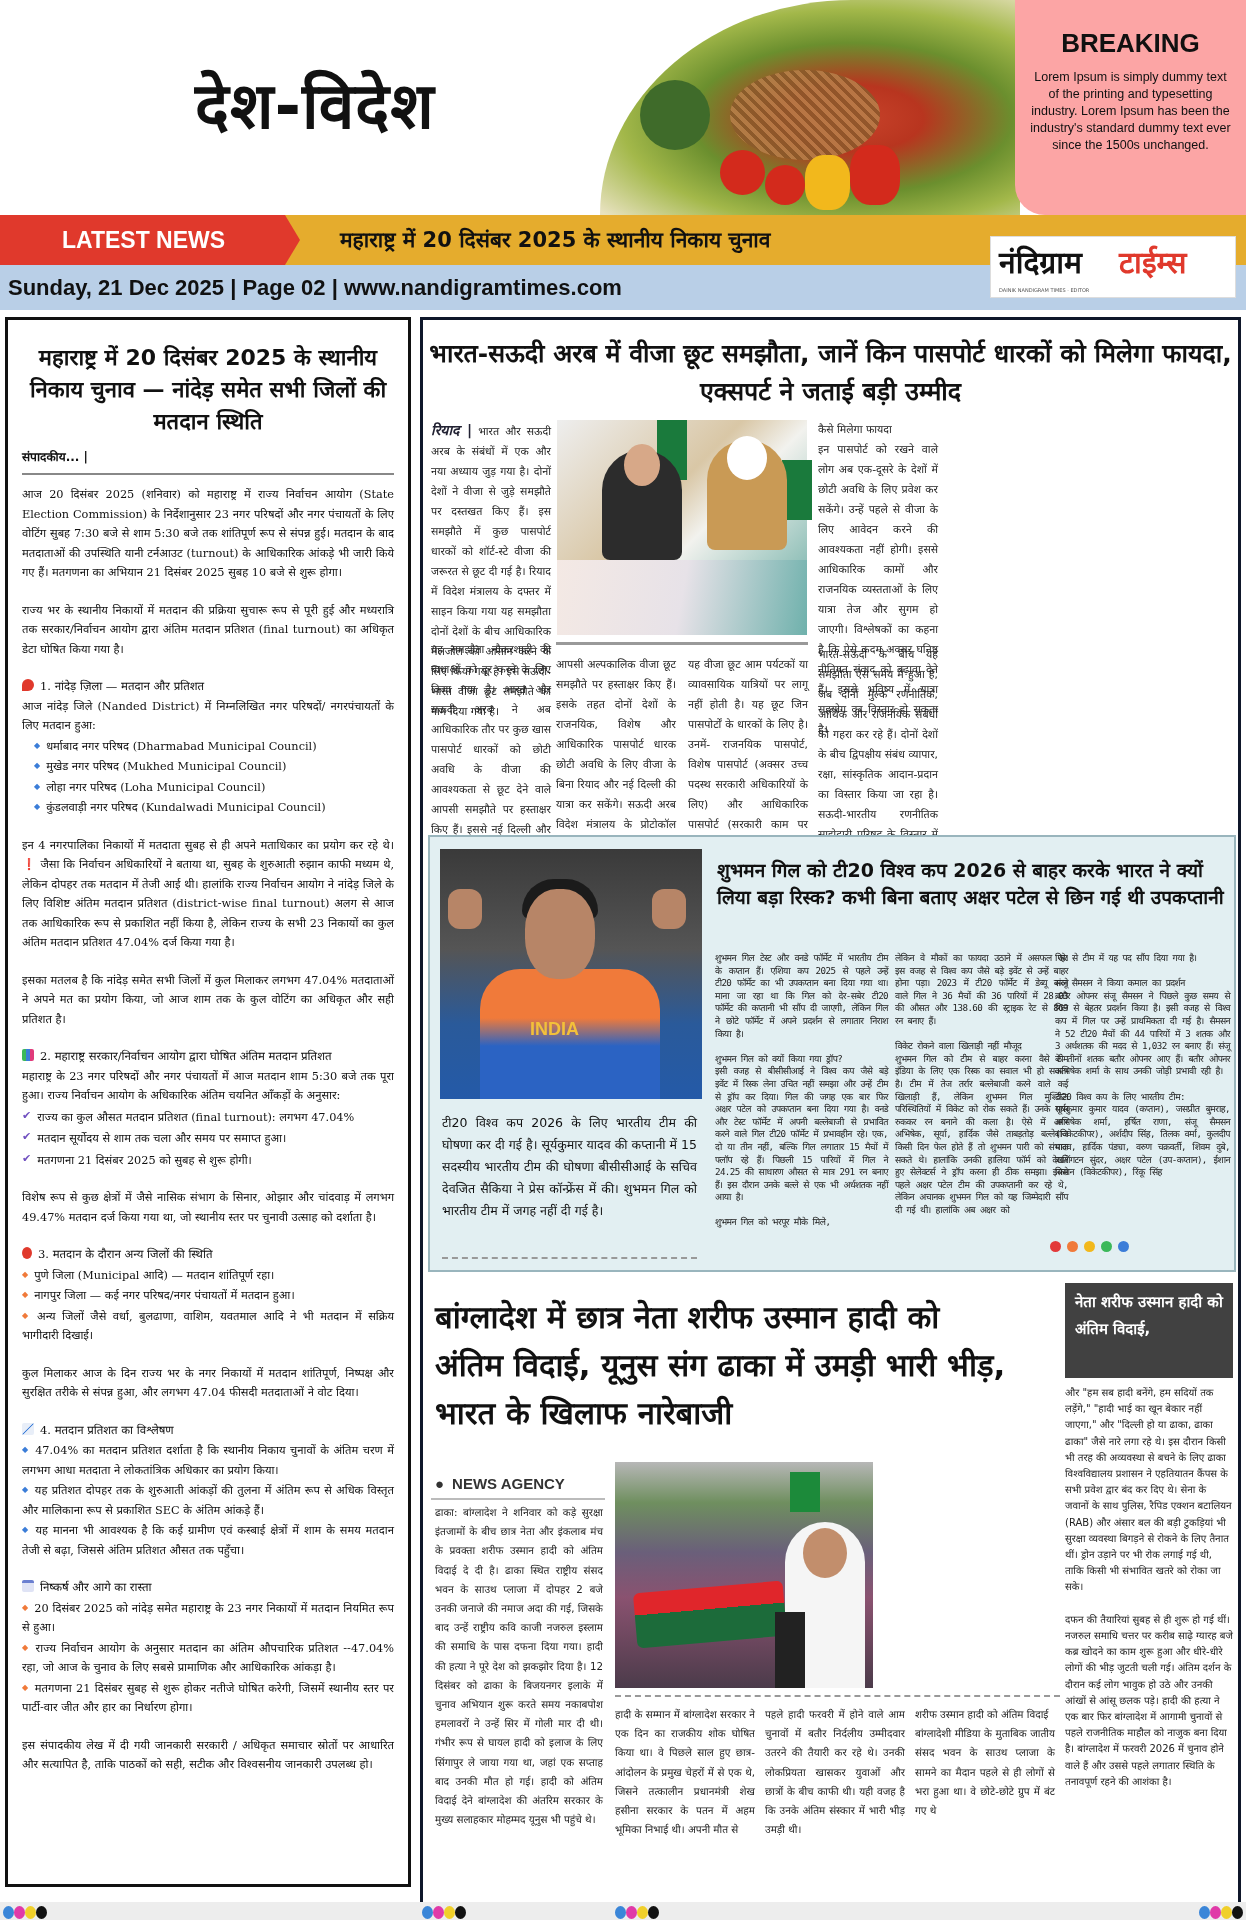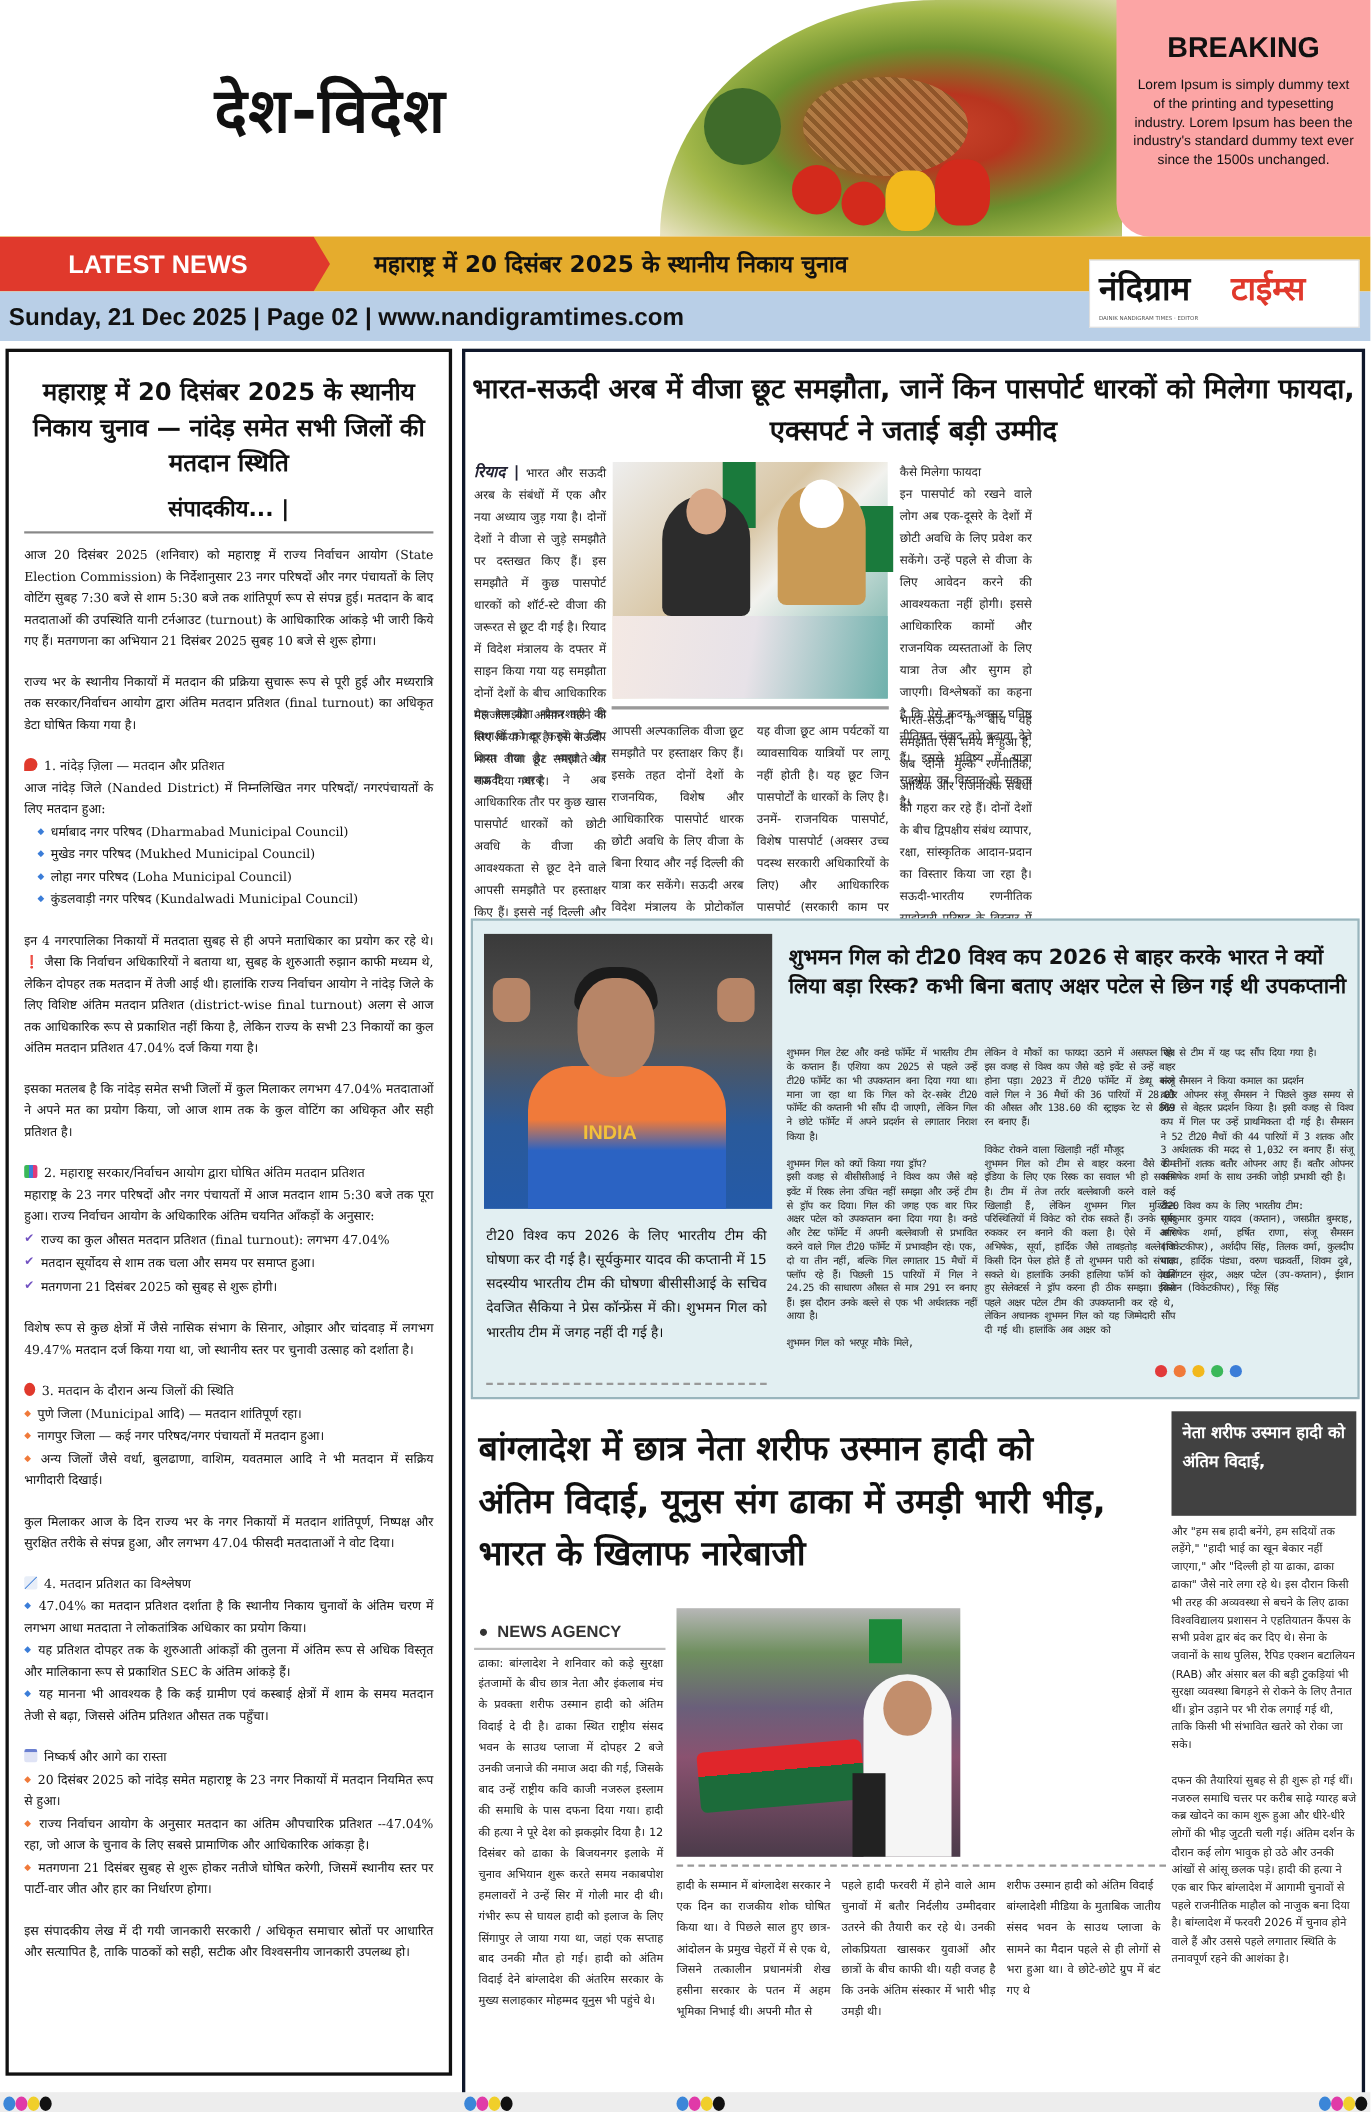--- a/index.html
+++ b/index.html
@@ -1,39 +1,39 @@
 <!DOCTYPE html>
 <html><head>
 <meta charset="utf-8">
 <style>
   * { box-sizing: border-box; margin: 0; padding: 0; }
   body { width: 1246px; height: 1920px; background: #fff; font-family: "DejaVu Sans", sans-serif; color: #111; position: relative; overflow: hidden; }
   .header { position: absolute; left: 0; top: 0; width: 1246px; height: 215px; background: #fff; }
-  .section-title { position: absolute; left: 195px; top: 60px; font-size: 56px; font-weight: bold; letter-spacing: 1px; }
+  .section-title { position: absolute; left: 195px; top: 60px; font-size: 64px; font-weight: bold; letter-spacing: 1px; }
   .veg { position: absolute; left: 600px; top: 0; width: 420px; height: 215px; background: radial-gradient(ellipse at 60% 55%, #c9432b 0%, #b8351f 20%, #6b8f2e 45%, #a3b84a 65%, #e8e2c0 90%); border-top-left-radius: 60% 100%; }
   .veg .basket { position: absolute; left: 130px; top: 70px; width: 150px; height: 90px; border-radius: 50%; background: repeating-linear-gradient(45deg,#8a5a2b 0 4px,#b7804a 4px 8px); opacity: .85; }
   .veg .tomato { position:absolute; border-radius:50%; background:#d32a1c; }
   .veg .pepper { position:absolute; border-radius:40%; background:#f2b81c; }
   .veg .broc { position:absolute; border-radius:50%; background:#3f6b2a; }
   .breaking { position: absolute; left: 1015px; top: 0; width: 231px; height: 215px; background: #fca5a5; text-align: center; padding: 28px 14px 0; border-bottom-left-radius: 30px; }
   .breaking h2 { font-family: "Liberation Sans", sans-serif; font-size: 26px; font-weight: bold; margin-bottom: 10px; }
   .breaking p { font-family: "Liberation Sans", sans-serif; font-size: 12.5px; line-height: 17px; }
   .ticker { position: absolute; left: 0; top: 215px; width: 1246px; height: 50px; background: #e5ac2d; }
   .ticker .latest { position: absolute; left: 0; top: 0; width: 300px; height: 50px; background: #e0392c; color: #fff; font-family: "Liberation Sans", sans-serif; font-weight: bold; font-size: 23px; line-height: 50px; padding-left: 62px; clip-path: polygon(0 0, 285px 0, 300px 25px, 285px 50px, 0 50px); }
   .ticker .headline { position: absolute; left: 340px; top: 0; line-height: 50px; font-size: 21px; font-weight: bold; color: #111; }
   .dateline { position: absolute; left: 0; top: 265px; width: 1246px; height: 45px; background: #b9cfe7; }
   .dateline span { position: absolute; left: 8px; top: 0; line-height: 45px; font-family: "Liberation Sans", sans-serif; font-weight: bold; font-size: 22px; }
   .logo { position: absolute; left: 990px; top: 236px; width: 246px; height: 62px; background: #fff; border: 1px solid #ddd; }
   .logo .l1 { position:absolute; left: 8px; top: 4px; font-size: 30px; font-weight: bold; color: #111; }
   .logo .l2 { position:absolute; left: 128px; top: 4px; font-size: 30px; font-weight: bold; color: #e0392c; }
   .logo .sub { position:absolute; left: 8px; top: 50px; font-size: 5px; color:#555; }
   
   .left { position: absolute; left: 5px; top: 317px; width: 406px; height: 1570px; border: 3px solid #111; padding: 14px 14px; }
   .left h1 { font-size: 22px; font-weight: bold; text-align: center; line-height: 32px; margin-top: 8px; }
-  .left .byline { text-align: center; font-size: 20px; font-weight: bold; margin: 10px 0 8px; }
+  .left .byline { text-align: left; font-size: 12px; font-weight: bold; margin: 10px 0 8px; }
   .left hr { border: 0; border-top: 2px solid #888; margin-bottom: 10px; }
   .left p, .left li { font-family: "DejaVu Serif", serif; font-size: 11.3px; line-height: 19.5px; text-align: justify; }
   .left .para { margin-bottom: 18px; }
   .left ul { list-style: none; }
   .left li::before { content: "◆"; font-size: 8px; margin-right: 6px; vertical-align: 2px; }
   .left li.blue::before { color: #3b7dd8; }
   .left li.orange::before { color: #f07a3a; }
   .left li.check::before { content: "✔"; color: #7050c0; font-size: 11px; }
   .left .sech { font-family: "DejaVu Serif", serif; font-size: 11.5px; }
   .left .ico { display:inline-block; width: 12px; height: 12px; margin-right: 6px; vertical-align: -1px; border-radius: 2px; }

